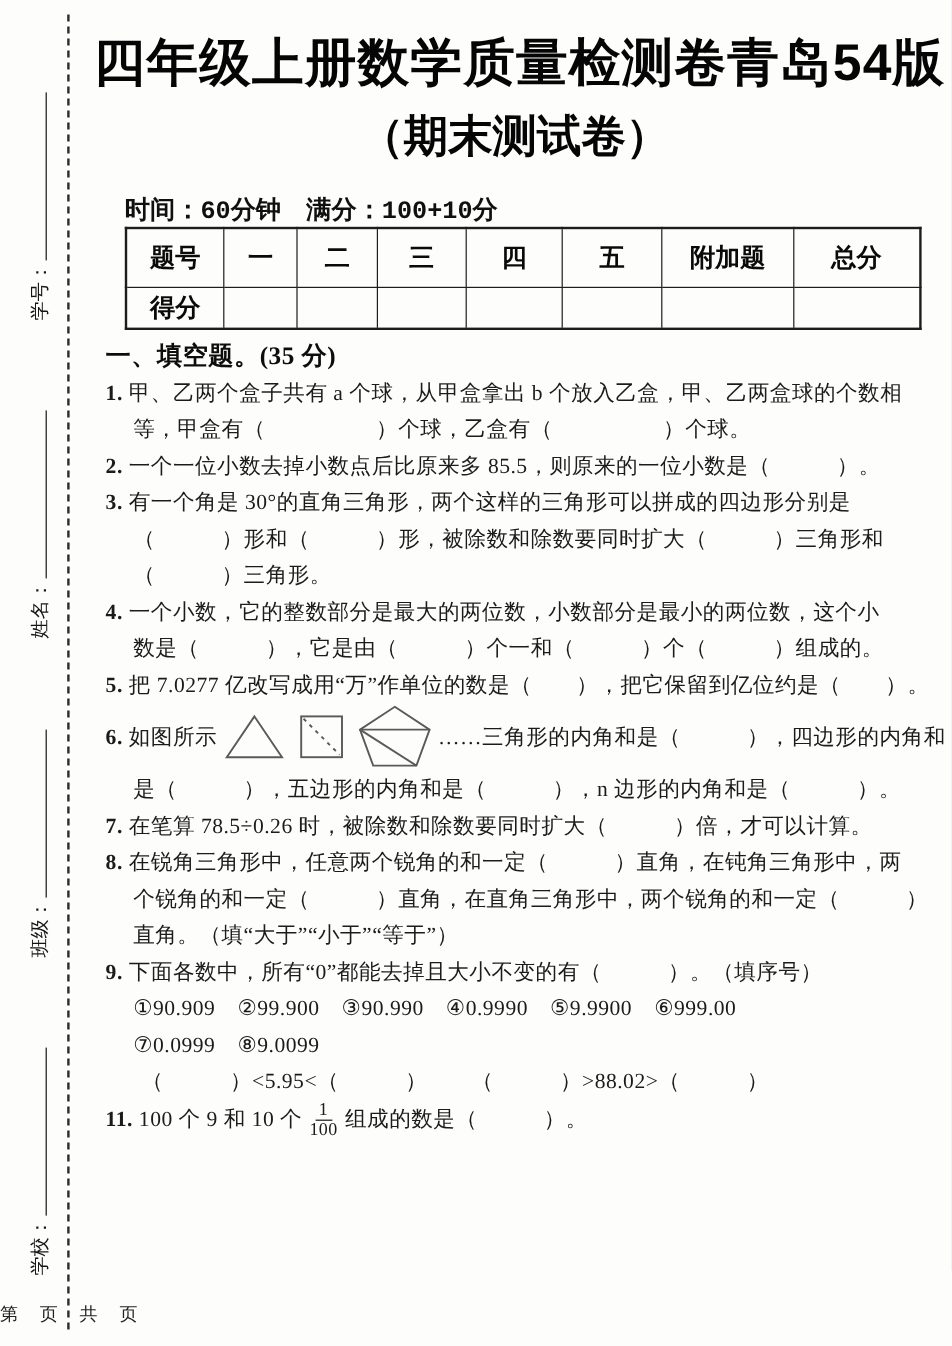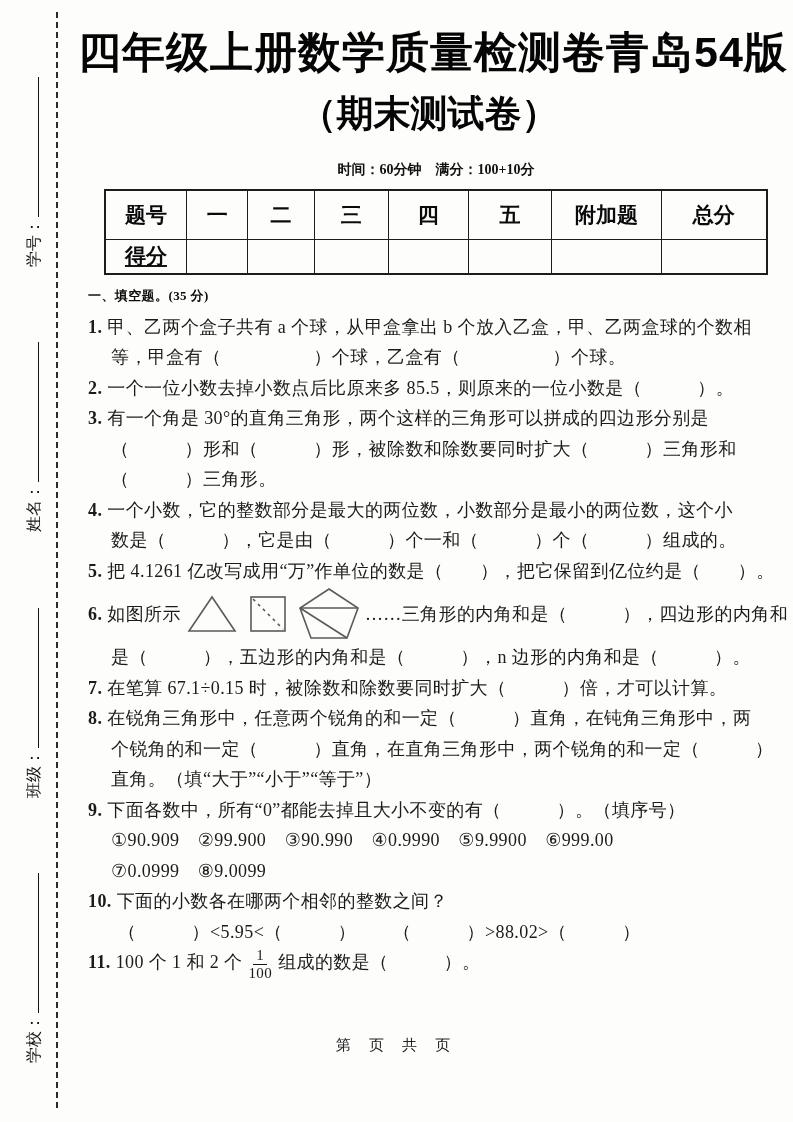--- a/index.html
+++ b/index.html
@@ -26,59 +26,59 @@
     position:absolute;top:24px;left:78px;width:702px;text-align:left;
     font-size:43px;font-weight:bold;letter-spacing:1px;color:#050505;
     font-family:"Liberation Sans","DejaVu Sans",sans-serif;white-space:nowrap;
   }
   .subtitle{
     position:absolute;top:89px;left:78px;width:702px;text-align:center;
     font-size:37px;font-weight:bold;color:#050505;
     font-family:"Liberation Sans","DejaVu Sans",sans-serif;
   }
   .meta{
-    position:absolute;top:161px;left:104px;width:664px;text-align:center;
-    font-size:14px;font-weight:600;color:#101010;
-    font-family:Liberation Serif, serif;
+    position:absolute;top:161px;left:104px;width:664px;text-align:left;
+    font-size:21px;font-weight:600;color:#101010;
+    font-family:Liberation Mono, monospace;
   }
   
   table.score-table{
     position:absolute;left:104px;top:189px;width:664px;
     border-collapse:collapse;table-layout:fixed;
     font-family:"Liberation Sans","DejaVu Sans",sans-serif;
   }
   table.score-table th,table.score-table td{
     border:1.5px solid #1d1d1d;text-align:center;vertical-align:middle;
     font-size:21px;font-weight:bold;color:#0a0a0a;padding:0;
   }
   table.score-table{border:2.5px solid #1d1d1d;}
   tr.head-row{height:49px;}
-  tr.score-row{height:35px;text-decoration:underline;}
+  tr.score-row{height:35px;}
   
   .questions{
     position:absolute;left:88px;top:281px;width:684px;
     font-size:18px;line-height:30.5px;letter-spacing:0.4px;color:#1b1b1b;
   }
-  .section-heading{font-weight:bold;font-size:13px;color:#0d0d0d;}
+  .section-heading{font-weight:bold;font-size:21px;color:#0d0d0d;}
   .q-line{white-space:nowrap;}
   .qnum{font-weight:bold;margin-right:5px;}
   .cont{padding-left:23px;}
   .cont2{padding-left:30px;}
   .q6row{display:flex;align-items:center;height:56px;}
   .q6row .shape{margin:0 5px;flex:0 0 auto;}
   .q11row{display:flex;align-items:flex-start;height:48px;}
   .frac{
     display:inline-flex;flex-direction:column;align-items:center;
     font-size:15px;line-height:1.1;margin:0 5px;
   }
   .frac .fr-num{padding:0 3px;border-bottom:1.5px solid #161616;}
   .frac .fr-den{padding:0 1px;}
   
   .footer{
-    position:absolute;top:1036px;left:0;width:793px;text-align:center;
+    position:absolute;top:1086px;left:0;width:793px;
     font-size:15px;letter-spacing:7px;color:#222;
     font-family:"Liberation Sans","DejaVu Sans",sans-serif;
   }
   svg .ln{stroke:#5a5a5a;stroke-width:1.6;fill:none;}
 </style>
 </head>
 <body>
 
 <div class="page">
 
@@ -148,57 +148,56 @@
 
     <div class="q-line"><b class="qnum">2.</b><span>一个一位小数去掉小数点后比原来多 85.5，则原来的一位小数是（　　　）。</span></div>
 
     <div class="q-line"><b class="qnum">3.</b><span>有一个角是 30°的直角三角形，两个这样的三角形可以拼成的四边形分别是</span></div>
     <div class="q-line cont">（　　　）形和（　　　）形，被除数和除数要同时扩大（　　　）三角形和</div>
     <div class="q-line cont">（　　　）三角形。</div>
 
     <div class="q-line"><b class="qnum">4.</b><span>一个小数，它的整数部分是最大的两位数，小数部分是最小的两位数，这个小</span></div>
     <div class="q-line cont">数是（　　　），它是由（　　　）个一和（　　　）个（　　　）组成的。</div>
 
-    <div class="q-line"><b class="qnum">5.</b><span>把 4.1261 亿改写成用“万”作单位的数是（　　），把它保留到亿位约是（　　）。</span></div>
+    <div class="q-line"><b class="qnum">5.</b><span>把 7.0277 亿改写成用“万”作单位的数是（　　），把它保留到亿位约是（　　）。</span></div>
 
     <div class="q-line q6row">
       <b class="qnum">6.</b>
       <span>如图所示</span>
       <svg class="shape" width="52" height="40" viewBox="0 0 52 40">
         <polygon class="ln" points="26,3 3,37 49,37"></polygon>
       </svg>
       <svg class="shape" width="40" height="40" viewBox="0 0 40 40">
         <rect class="ln" x="3" y="3" width="34" height="34"></rect>
         <line class="ln" x1="5" y1="5" x2="35" y2="35" stroke-dasharray="3,4"></line>
       </svg>
       <svg class="shape" width="62" height="54" viewBox="0 0 62 54">
         <polygon class="ln" points="31,2 60,21 49,51 13,51 2,21"></polygon>
         <line class="ln" x1="2" y1="21" x2="60" y2="21"></line>
         <line class="ln" x1="2" y1="21" x2="49" y2="51"></line>
       </svg>
       <span>……三角形的内角和是（　　　），四边形的内角和</span>
     </div>
     <div class="q-line cont">是（　　　），五边形的内角和是（　　　），n 边形的内角和是（　　　）。</div>
 
-    <div class="q-line"><b class="qnum">7.</b><span>在笔算 67.1÷0.15 时，被除数和除数要同时扩大（　　　）倍，才可以计算。</span></div>
+    <div class="q-line"><b class="qnum">7.</b><span>在笔算 78.5÷0.26 时，被除数和除数要同时扩大（　　　）倍，才可以计算。</span></div>
 
     <div class="q-line"><b class="qnum">8.</b><span>在锐角三角形中，任意两个锐角的和一定（　　　）直角，在钝角三角形中，两</span></div>
     <div class="q-line cont">个锐角的和一定（　　　）直角，在直角三角形中，两个锐角的和一定（　　　）</div>
     <div class="q-line cont">直角。（填“大于”“小于”“等于”）</div>
 
     <div class="q-line"><b class="qnum">9.</b><span>下面各数中，所有“0”都能去掉且大小不变的有（　　　）。（填序号）</span></div>
     <div class="q-line cont">①90.909　②99.900　③90.990　④0.9990　⑤9.9900　⑥999.00</div>
     <div class="q-line cont">⑦0.0999　⑧9.0099</div>
 
-    <div class="q-line"><b class="qnum">10.</b><span>下面的小数各在哪两个相邻的整数之间？</span></div>
     <div class="q-line cont2">（　　　）&lt;5.95&lt;（　　　）　　（　　　）&gt;88.02&gt;（　　　）</div>
 
     <div class="q-line q11row">
       <b class="qnum">11.</b>
-      <span>100 个 1 和 2 个</span>
+      <span>100 个 9 和 10 个</span>
       <span class="frac">
         <span class="fr-num">1</span>
         <span class="fr-den">100</span>
       </span>
       <span>组成的数是（　　　）。</span>
     </div>
   </main>
 
   <div class="footer">第 页 共 页</div>
 

